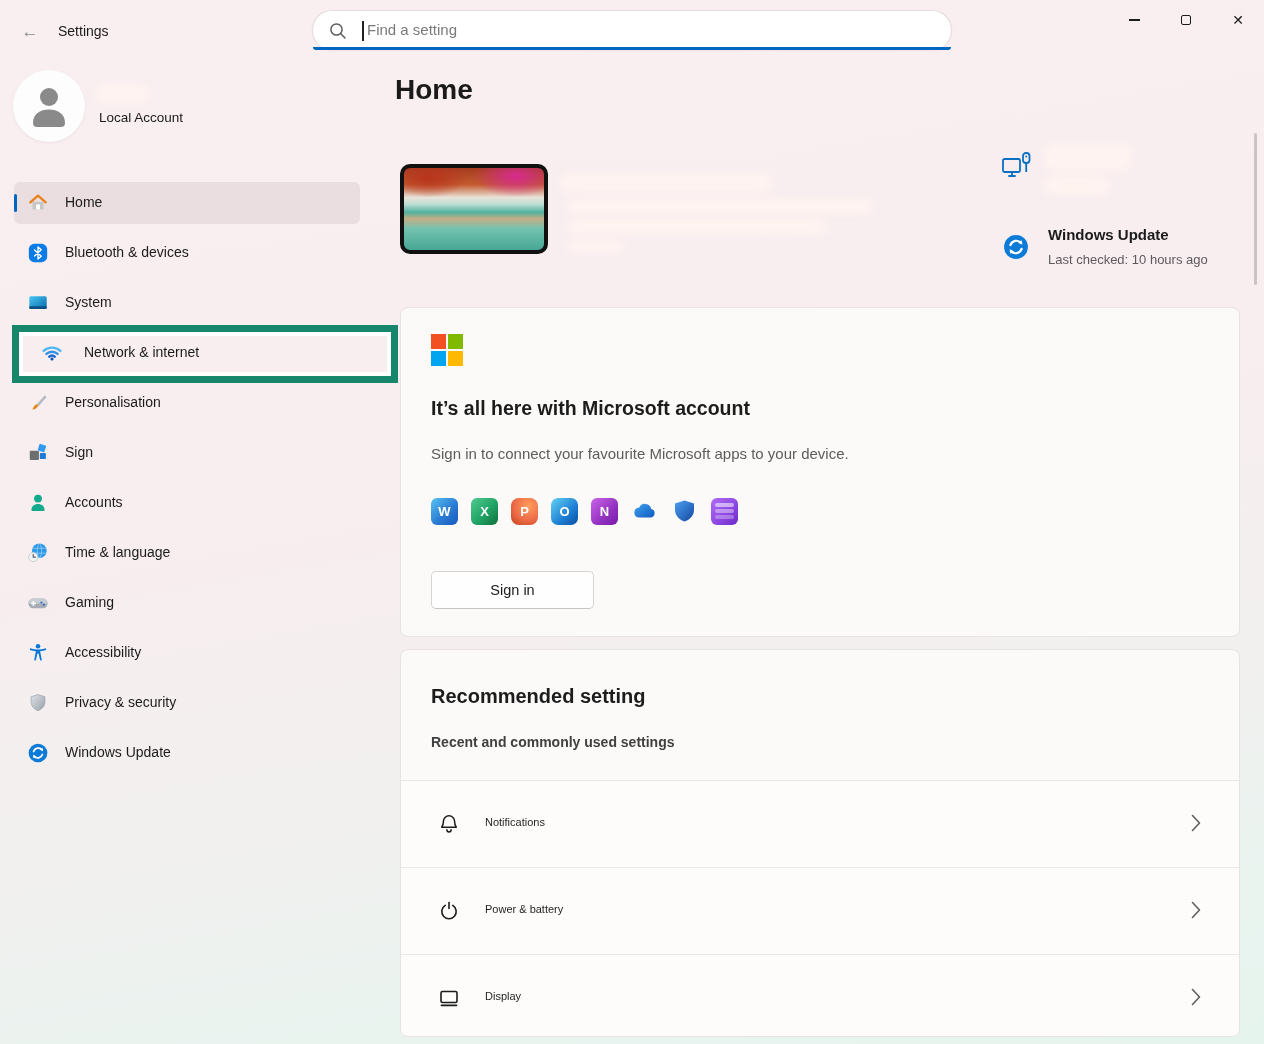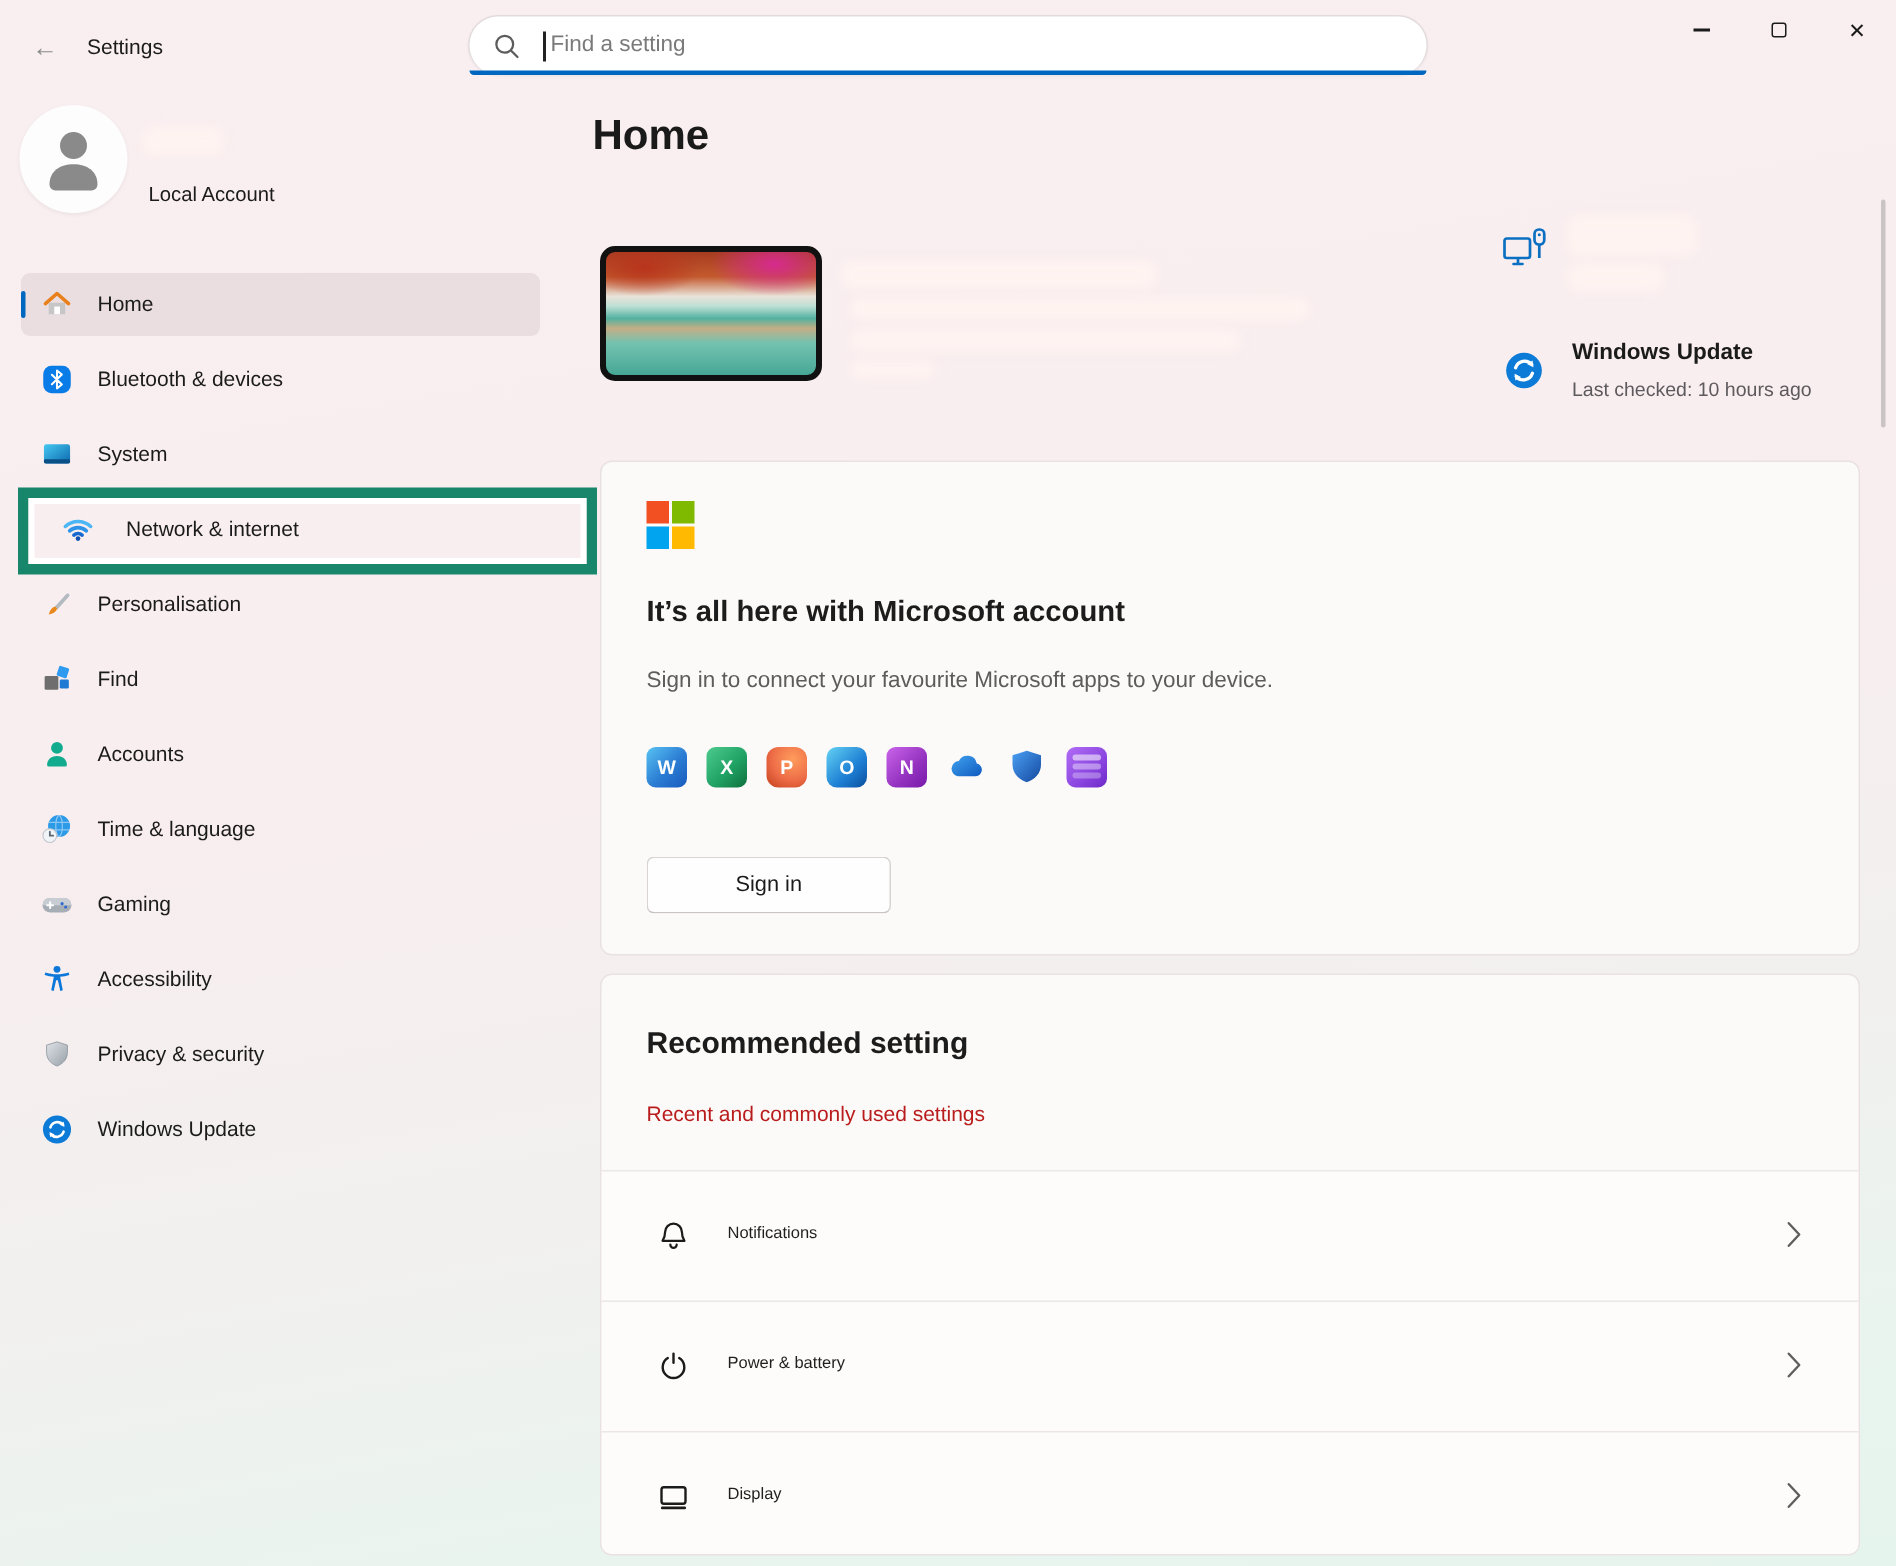--- a/index.html
+++ b/index.html
@@ -28,21 +28,21 @@
   .win-controls { position:absolute; right:0; top:0; height:44px; display:flex; }
   .win-btn { width:52px; height:40px; display:flex; align-items:center; justify-content:center; color:#1b1b1b; }
   .min-glyph { width:11px; height:1.4px; background:#1b1b1b; display:block; }
   .max-glyph { width:10px; height:10px; border:1.4px solid #1b1b1b; border-radius:2px; display:block; }
   .close-glyph { font-size:14px; line-height:1; }
   
   .avatar { position:absolute; left:13px; top:70px; width:72px; height:72px; border-radius:50%; background:#fdfdfd; box-shadow:0 1px 3px rgba(0,0,0,.06); }
   .avatar svg { position:absolute; left:16px; top:13px; }
   .redacted { background:rgba(255,243,240,.95); filter:blur(4px); border-radius:8px; }
   .user-name-blur { position:absolute; left:94px; top:84px; width:56px; height:20px; }
-  .account-type { position:absolute; left:99px; top:122px; font-size:13.5px; color:#1b1b1b; }
+  .account-type { position:absolute; left:99px; top:110px; font-size:13.5px; color:#1b1b1b; }
   .nav { position:absolute; left:0; top:178px; width:400px; }
   .nav-item { position:relative; height:50px; cursor:default; }
   .nav-pill { position:absolute; left:14px; top:4px; width:346px; height:42px; border-radius:6px; background:rgba(120,90,95,.10); }
   .nav-indicator { position:absolute; left:14px; top:16px; width:3px; height:18px; border-radius:2px; background:#0067c0; }
   .nav-icon { position:absolute; left:27px; top:14px; width:22px; height:22px; }
   .nav-label { position:absolute; left:65px; top:16px; font-size:14px; color:#1b1b1b; white-space:nowrap; }
   .nav-item.indented .nav-icon { left:41px; }
   .nav-item.indented .nav-label { left:84px; }
   
   .annotation-box {
@@ -88,21 +88,21 @@
   .ic-onedrive, .ic-defender { background:transparent; }
   .ic-clipchamp { background:linear-gradient(135deg,#b06cf5 0%,#8b46e0 60%,#6d28c9 100%); overflow:hidden; }
   .ic-clipchamp::before { content:""; position:absolute; left:4px; right:4px; top:5px; height:3.5px; background:rgba(255,255,255,.55); border-radius:2px; box-shadow:0 6px 0 rgba(255,255,255,.4), 0 12px 0 rgba(255,255,255,.3); }
   .signin-btn {
     position:absolute; left:30px; top:263px; width:163px; height:38px;
     background:#fefefe; border:1px solid #d9d3d3; border-bottom-color:#c9c3c3; border-radius:5px;
     font-size:14.5px; color:#1b1b1b; font-family:inherit; display:flex; align-items:center; justify-content:center; cursor:default;
   }
   .rec-card { top:649px; height:388px; overflow:hidden; }
   .rec-title { position:absolute; left:30px; top:35px; font-size:20px; font-weight:700; color:#1c1c1c; }
-  .rec-sub { position:absolute; left:30px; top:84px; font-size:14px; color:#b91c1c; }
+  .rec-sub { position:absolute; left:30px; top:84px; font-size:14px; color:#404040;font-weight:bold; }
   .rec-rows { position:absolute; left:0; top:130px; width:100%; }
   .rec-row { position:relative; height:87px; border-top:1px solid #ece6e6; background:#fdfcfb; cursor:default; }
   .rec-row:last-child { height:86px; }
   .row-icon { position:absolute; left:36px; top:31px; width:24px; height:24px; }
   .row-label { position:absolute; left:84px; top:35px; font-size:11px; color:#1f1f1f; }
   .row-chevron { position:absolute; right:38px; top:33px; width:10px; height:18px; }
   
   .scrollbar { position:absolute; left:1254px; top:133px; width:2.5px; height:152px; background:#cbc4c4; border-radius:2px; }
 </style>
 </head>
@@ -198,21 +198,21 @@
       </svg>
       <span class="nav-label">Personalisation</span>
     </div>
 
     <div class="nav-item">
       <svg class="nav-icon" viewBox="0 0 24 24">
         <rect x="3" y="9.5" width="10" height="10" rx="1" fill="#6e6e6e"></rect>
         <rect x="12.5" y="2.8" width="7.6" height="7.6" rx="1" fill="#2f9bf0" transform="rotate(18 16.3 6.6)"></rect>
         <rect x="14" y="12" width="6.6" height="6.6" rx="1" fill="#1f7ad4"></rect>
       </svg>
-      <span class="nav-label">Find</span>
+      <span class="nav-label">Sign</span>
     </div>
 
     <div class="nav-item">
       <svg class="nav-icon" viewBox="0 0 24 24">
         <circle cx="12" cy="7.2" r="4.3" fill="#12ab8d"></circle>
         <path d="M4.8 19.6 c0-4.2 3.2-6.6 7.2-6.6 s7.2 2.4 7.2 6.6 a1.2 1.2 0 0 1 -1.2 1.2 h-12 a1.2 1.2 0 0 1 -1.2-1.2 z" fill="#12ab8d"></path>
       </svg>
       <span class="nav-label">Accounts</span>
     </div>
 

